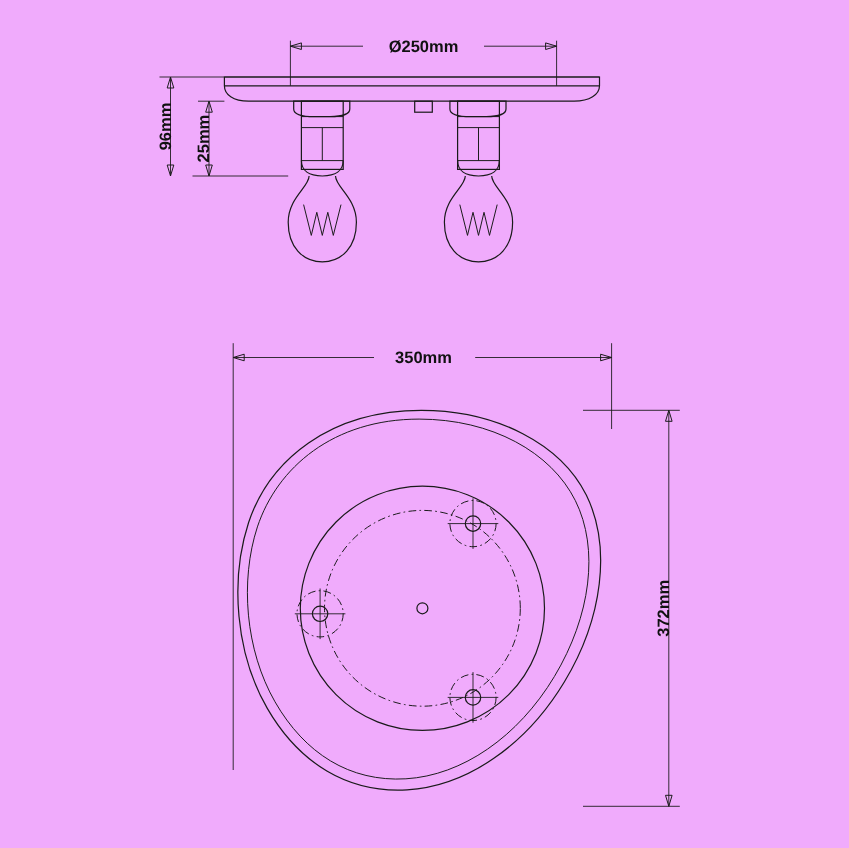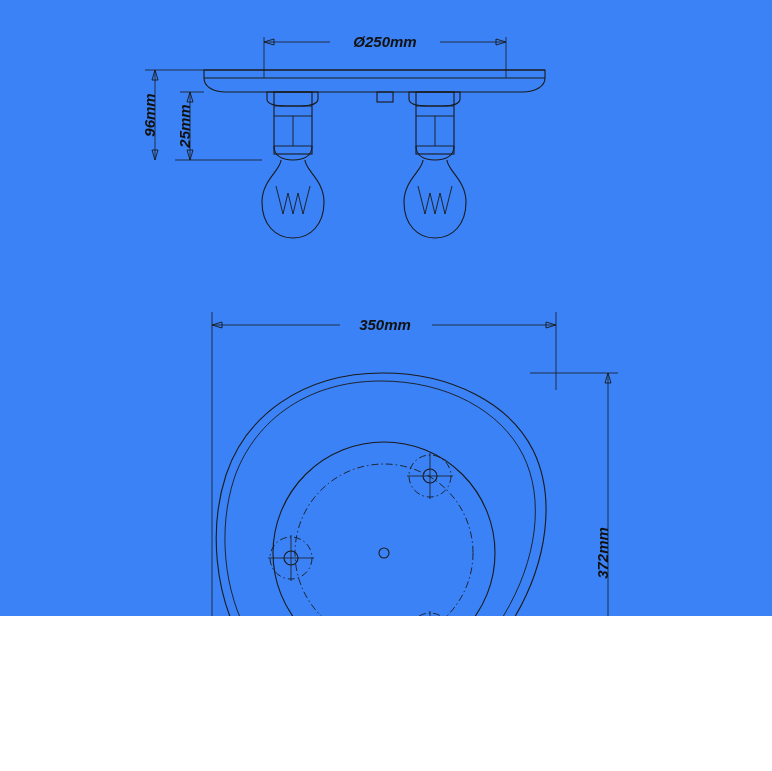--- a/index.html
+++ b/index.html
@@ -6,24 +6,23 @@
     margin: 0;
     padding: 0;
     background: #ffffff;
   }
   body {
     font-family: "Liberation Sans", sans-serif;
   }
   #sheet {
     position: relative;
     width: 772px;
-    height: 616px;
-    background: #3b82f6;
+    height: 771px;
+    background: #f0abfc;
     overflow: hidden;
-    font-style: italic;
   }
   #sheet svg {
     position: absolute;
     top: 0;
     left: 0;
     width: 772px;
     height: 771px;
   }
   .dimtext {
     font-family: "Liberation Sans", sans-serif;

